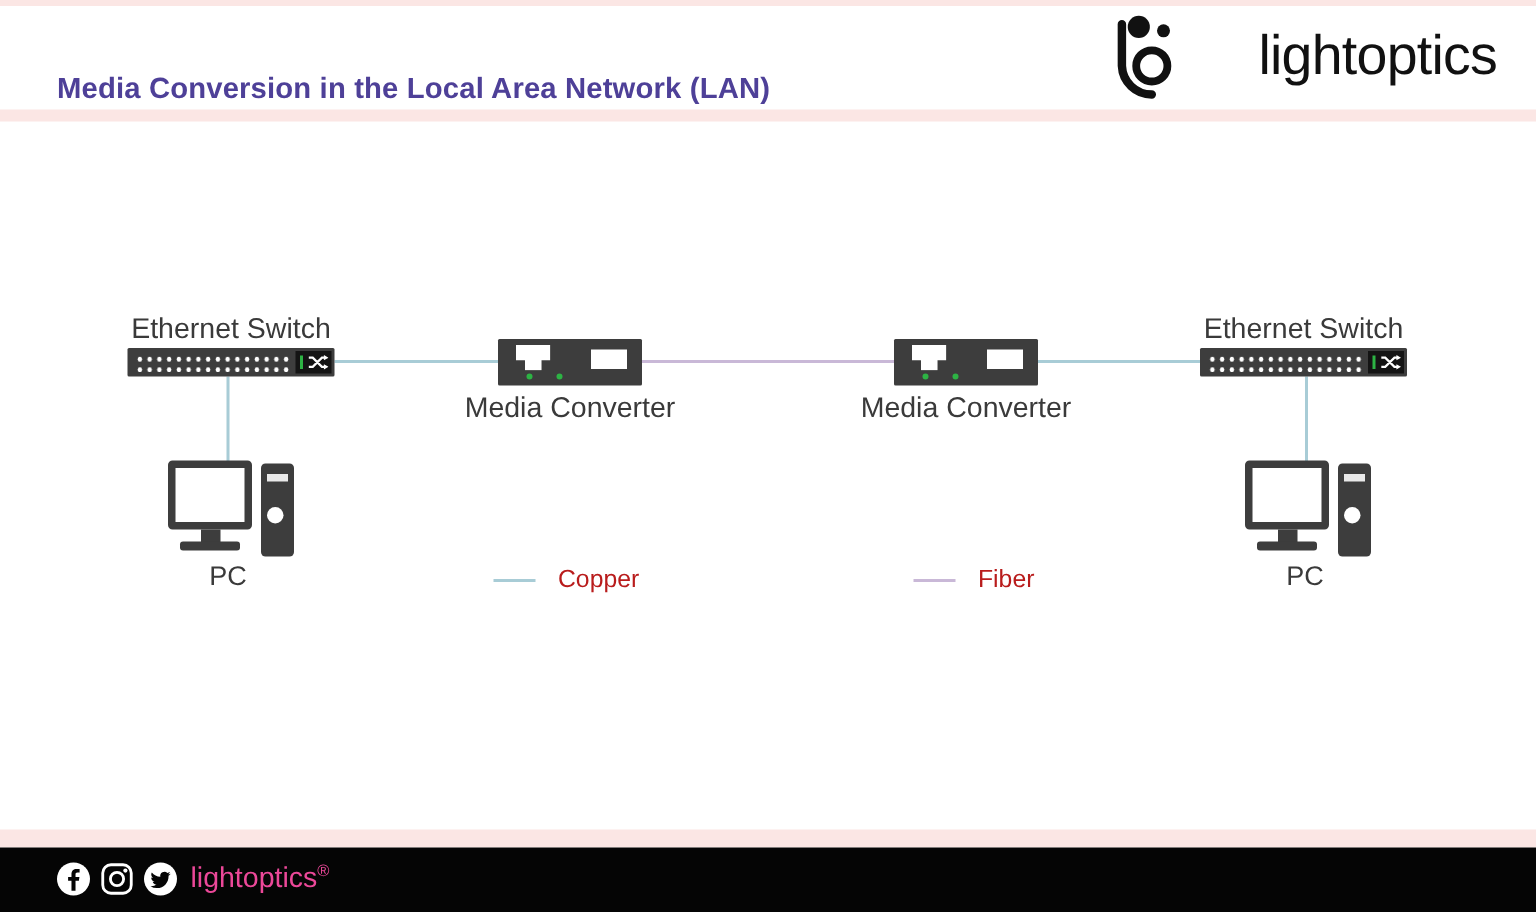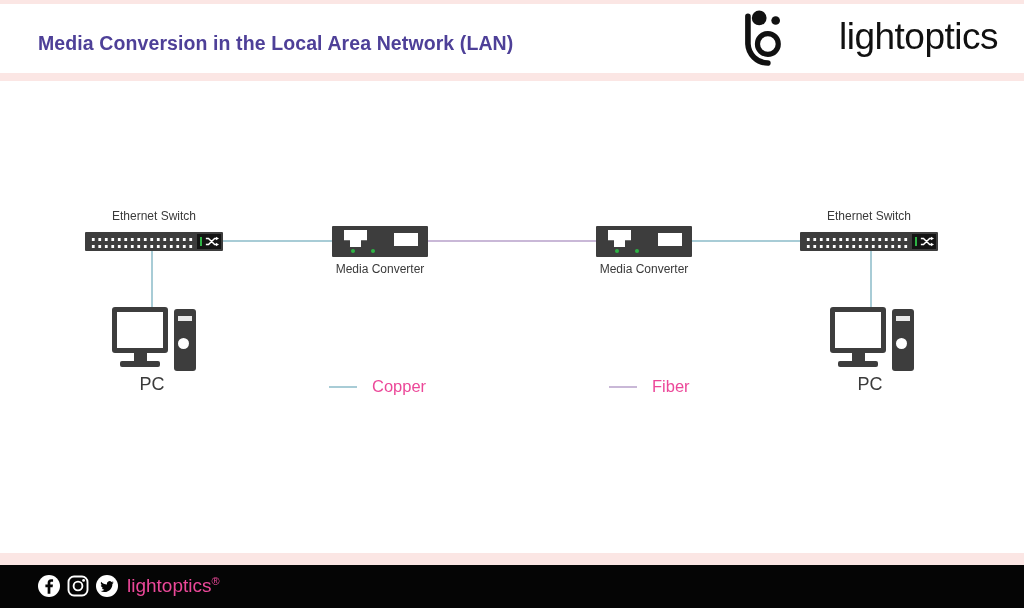--- a/index.html
+++ b/index.html
@@ -12,33 +12,33 @@
     font-family: "Liberation Sans", sans-serif;
     overflow: hidden;
   }
   .pink-strip { position: absolute; left: 0; width: 100%; background: #fbe6e4; }
   .strip-top { top: 0; height: 4px; }
   .strip-mid { top: 73px; height: 8px; }
   .strip-footer { top: 553px; height: 12px; }
 
   
   .title {
-    position: absolute; left: 38px; top: 32px;
+    position: absolute; left: 38px; top: 48px;
     font-size: 19.5px; font-weight: bold; color: #4e4098;
     letter-spacing: 0.1px;
   }
   .logo { position: absolute; top: 6px; right: 26px; height: 62px; display: flex; align-items: center; }
   .logo svg { display: block; }
   .logo-text { font-size: 37px; color: #111; letter-spacing: -0.5px; margin-left: 2px; }
   .logo-light { font-weight: 300; margin-left: 44px; }
   .logo-bold { font-weight: 400; }
 
   
   .lbl { position: absolute; color: #3a3a3a; white-space: nowrap; }
-  .node-lbl { font-size: 12px; transform: translateX(-50%); }
+  .node-lbl { font-size: 19px; transform: translateX(-50%); }
   .pc-lbl { font-size: 18px; transform: translateX(-50%); }
 
   
   .switch {
     position: absolute; width: 138px; height: 19px;
     background: #3d3d3d; border-radius: 1px;
   }
   .switch .ports {
     position: absolute; left: 5px; top: 4px; width: 104px; height: 12px;
     background-image: radial-gradient(circle, #ffffff 1.5px, transparent 1.7px);
@@ -71,21 +71,21 @@
     border: 5px solid #3d3d3d; border-radius: 3px;
   }
   .neck { position: absolute; width: 13px; height: 9px; background: #3d3d3d; }
   .base { position: absolute; width: 40px; height: 6px; background: #3d3d3d; border-radius: 2px; }
   .tower { position: absolute; width: 22px; height: 62px; background: #3d3d3d; border-radius: 3px; }
   .tower .slot { position: absolute; left: 4px; top: 7px; width: 14px; height: 5px; background: #e9e9e9; }
   .tower .knob { position: absolute; left: 4px; top: 29px; width: 11px; height: 11px; border-radius: 50%; background: #fff; }
 
   
   .legend-line { position: absolute; width: 28px; height: 2px; top: 386px; }
-  .legend-text { position: absolute; top: 377px; font-size: 16.5px; color: #ec4899; }
+  .legend-text { position: absolute; top: 377px; font-size: 16.5px; color: #b91c1c; }
 
   
   .footer { position: absolute; left: 0; top: 565px; width: 100%; height: 43px; background: #050505; }
   .social { position: absolute; top: 9px; width: 24px; height: 24px; }
   .social svg { display: block; width: 24px; height: 24px; }
   .fb { left: 37px; } .ig { left: 66px; } .tw { left: 95px; }
   .footer-brand { position: absolute; left: 127px; top: 10px; font-size: 19px; color: #ec4899; font-weight: 400; }
   .footer-brand sup { font-size: 11px; }
   .footer-url { position: absolute; right: 29px; top: 10px; font-size: 19.5px; color: #f6f6f6; }
 </style>

